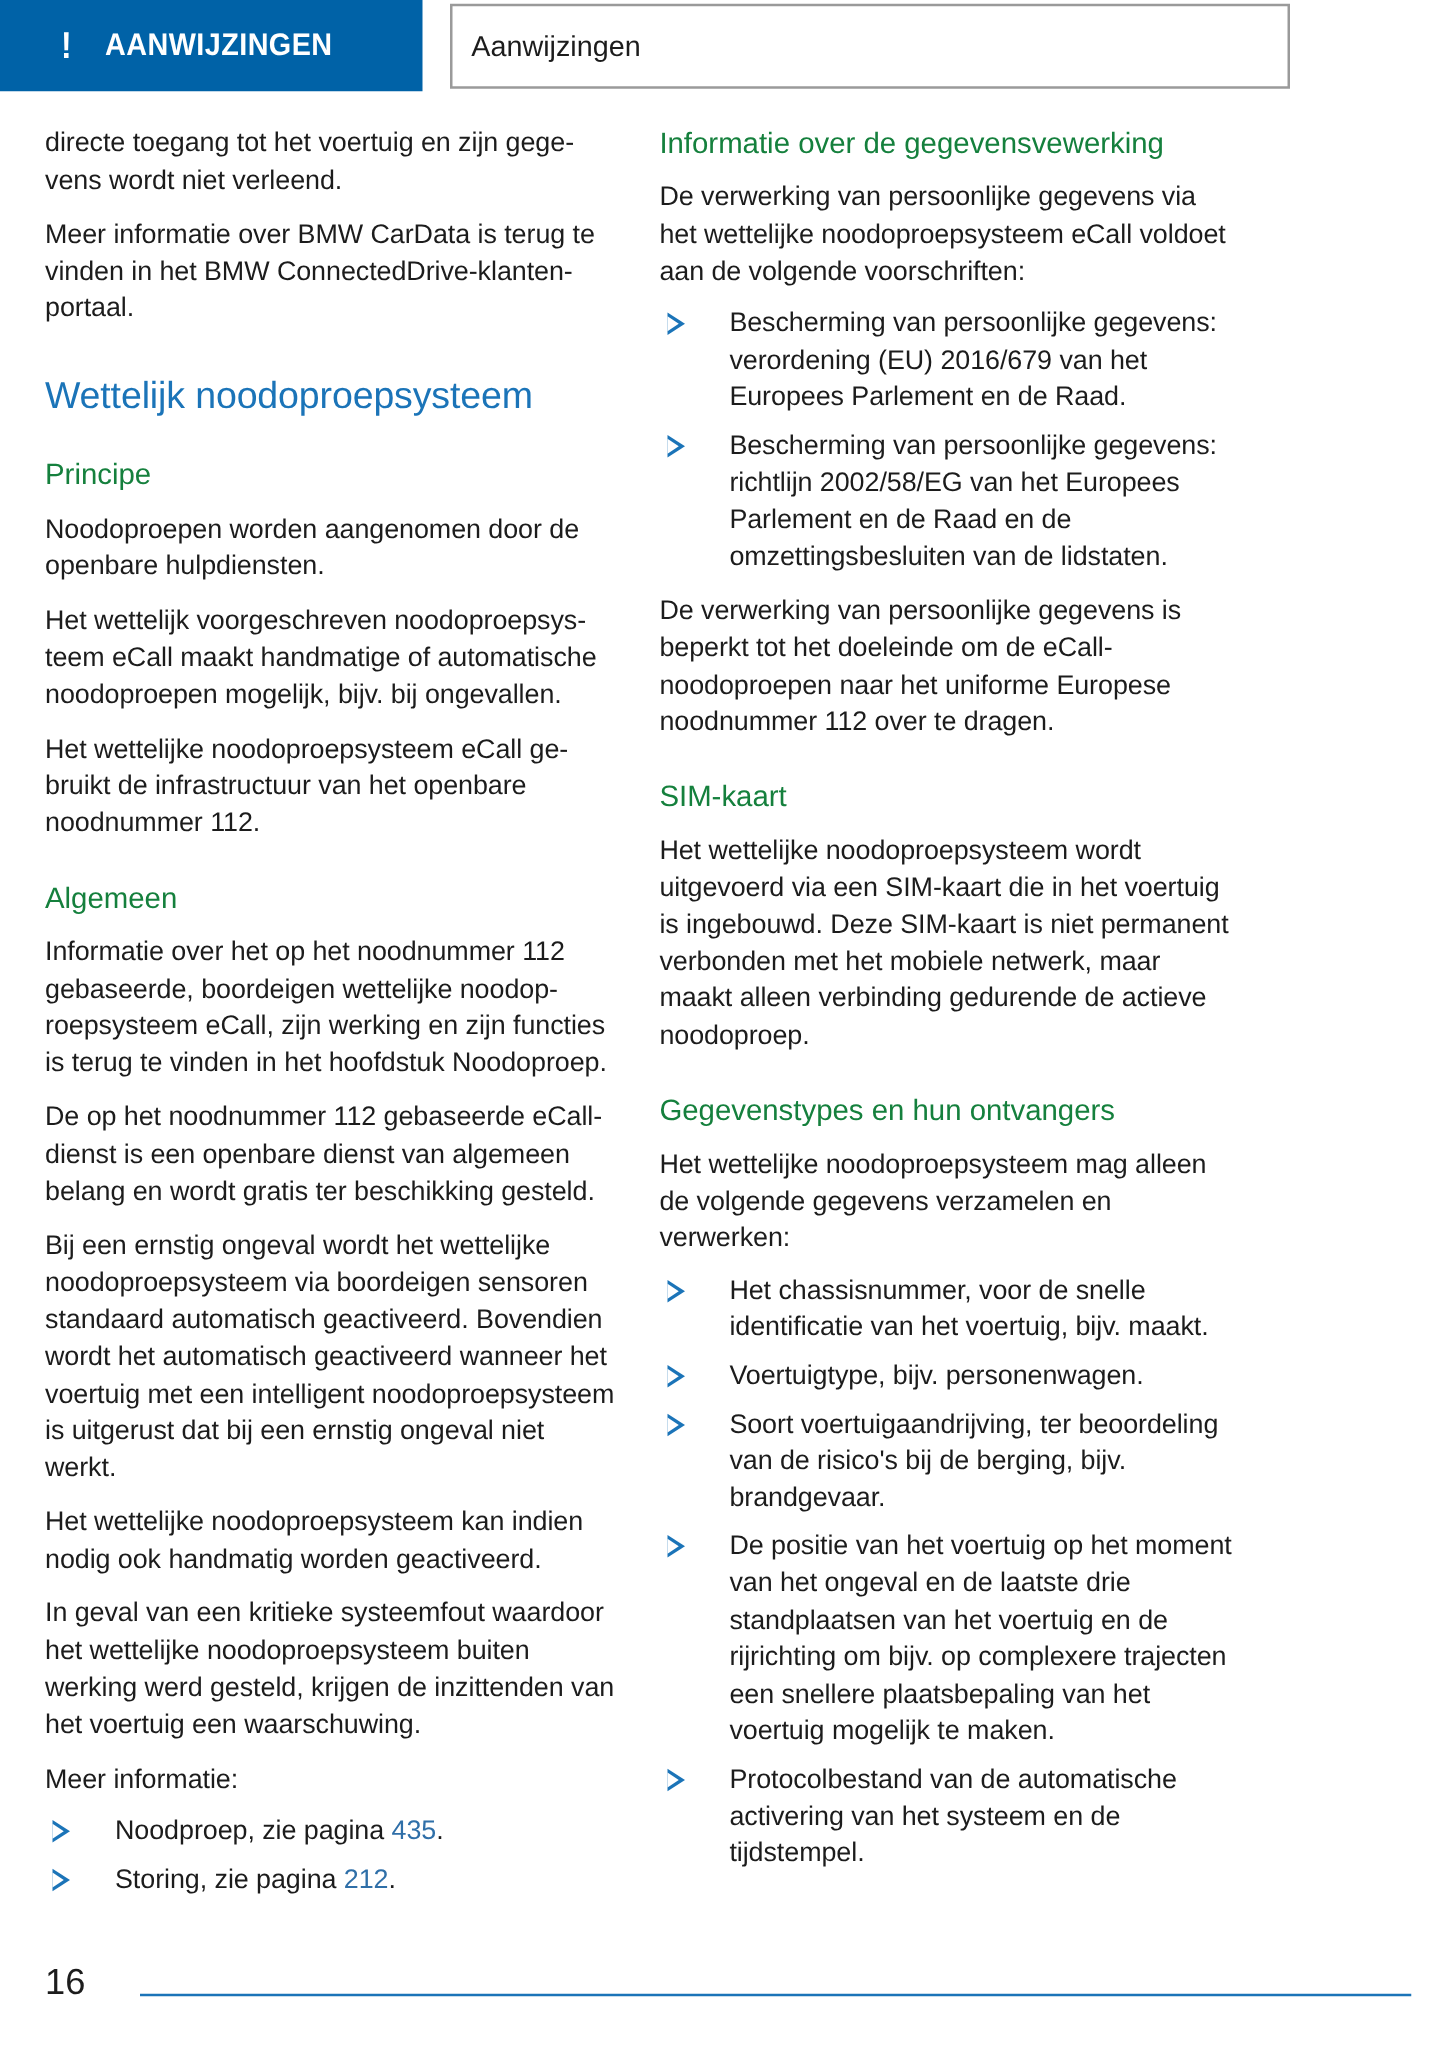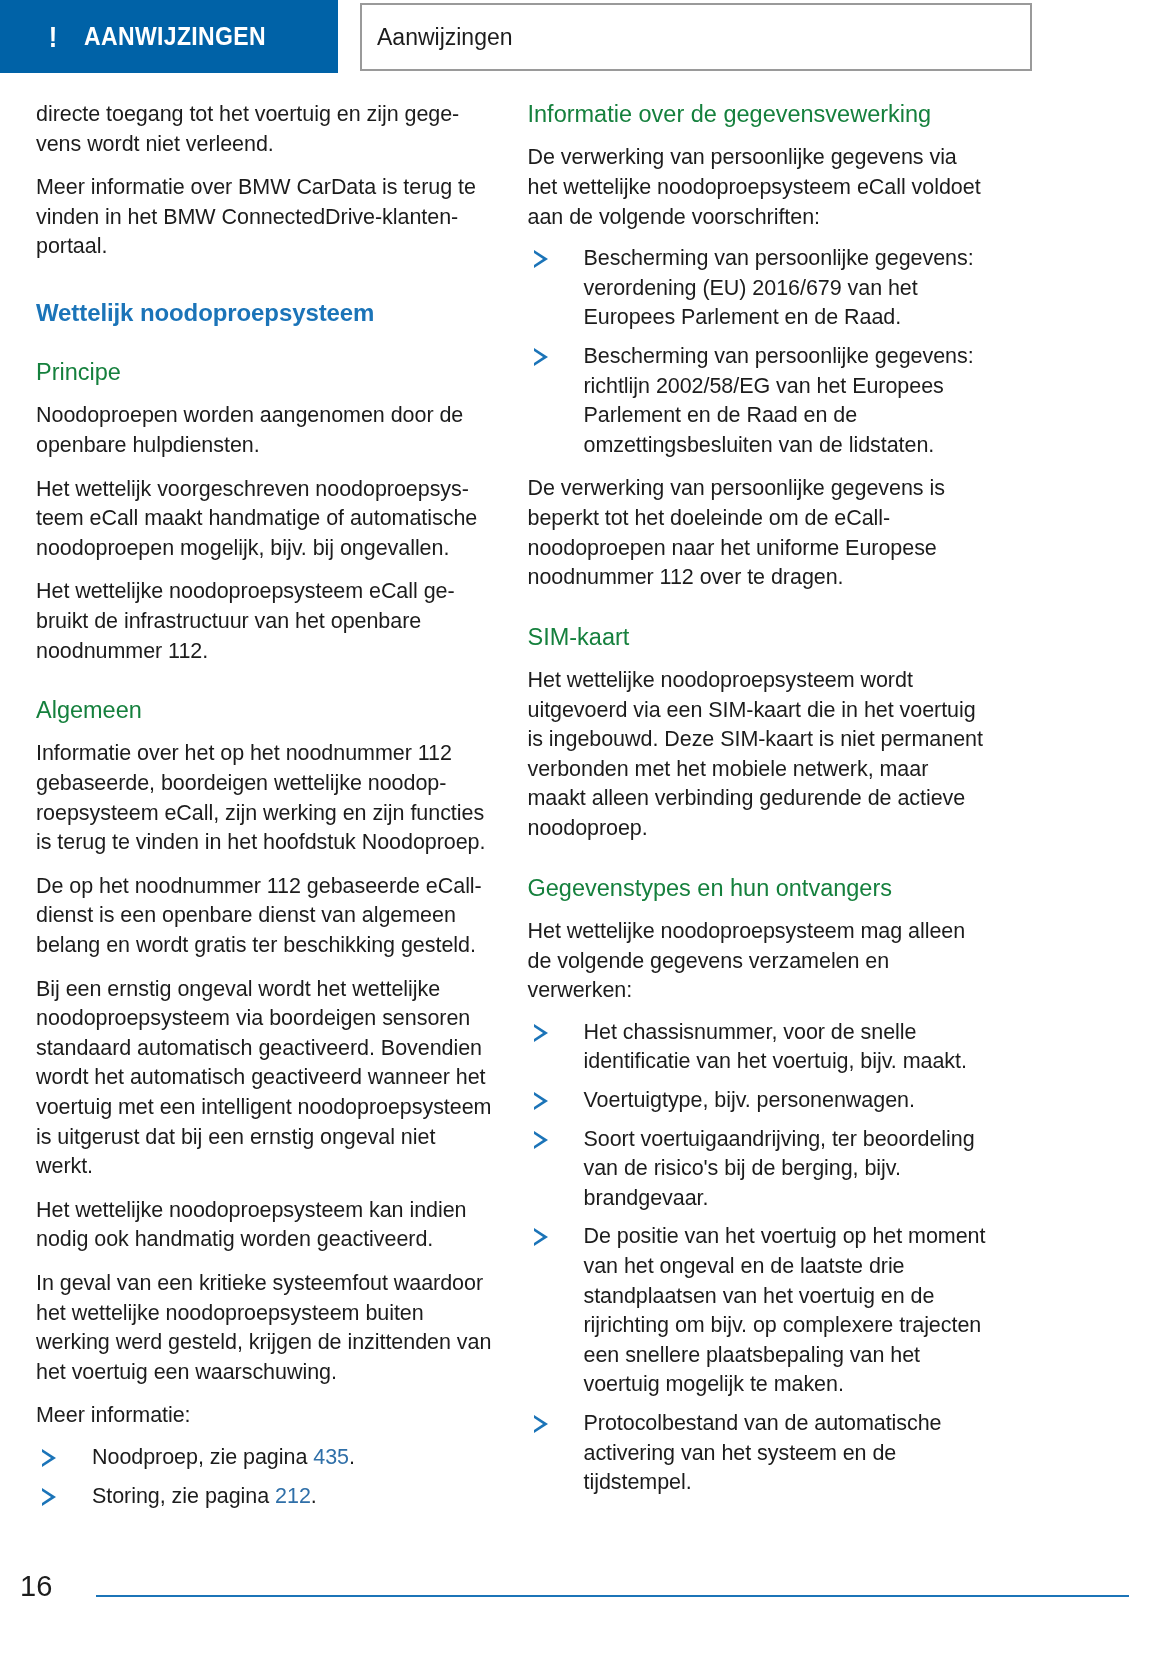--- a/index.html
+++ b/index.html
@@ -83,22 +83,22 @@
     width: 1024px;
   }
   .col {
     width: 481px;
     box-sizing: border-box;
   }
   .col.left { margin-right: 31px; }
 
   
   h1.heading1 {
-    font-size: 24px;
-    font-weight: bold;
+    font-size: 30px;
+    font-weight: normal;
     color: #1b74b8;
     margin: 36px 0 16px 0;
     line-height: 1.25;
     letter-spacing: -0.1px;
   }
   h2.heading2 {
     font-size: 23.5px;
     font-weight: normal;
     color: #15803d;
     margin: 30px 0 0 0;
@@ -152,21 +152,21 @@
 
   
   .footer {
     position: absolute;
     left: 0;
     bottom: 48px;
     width: 1165px;
     height: 46px;
     display: flex;
     align-items: flex-end;
-    padding: 0 36px 0 20px;
+    padding: 0 36px 0 36px;
     box-sizing: border-box;
   }
   .footer .folio {
     font-size: 29px;
     color: #1c1c1c;
     line-height: 1;
     padding-bottom: 4px;
     min-width: 56px;
   }
   .footer .rule {

